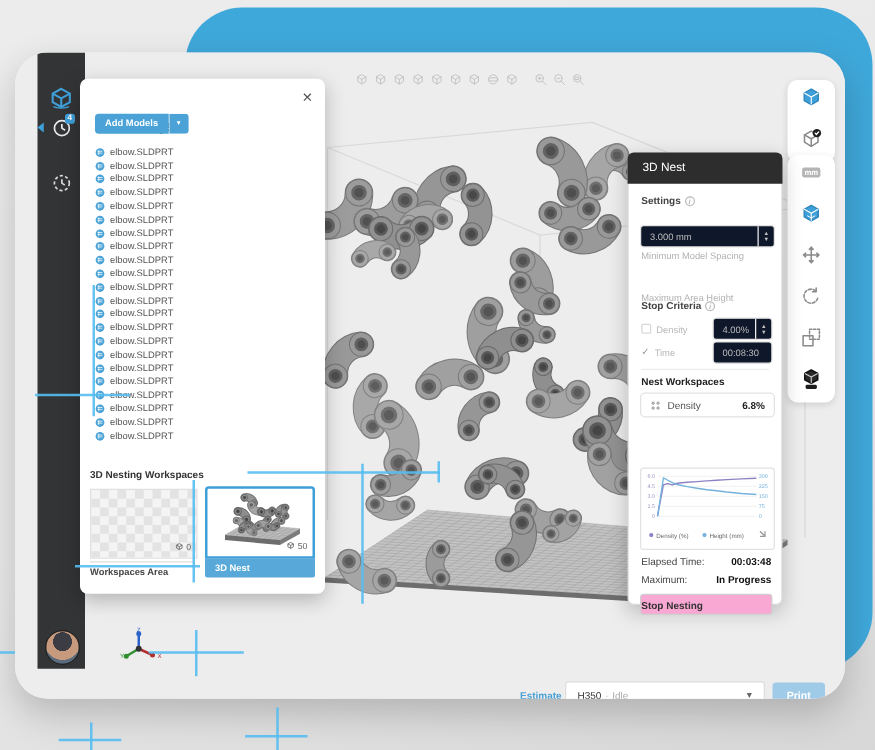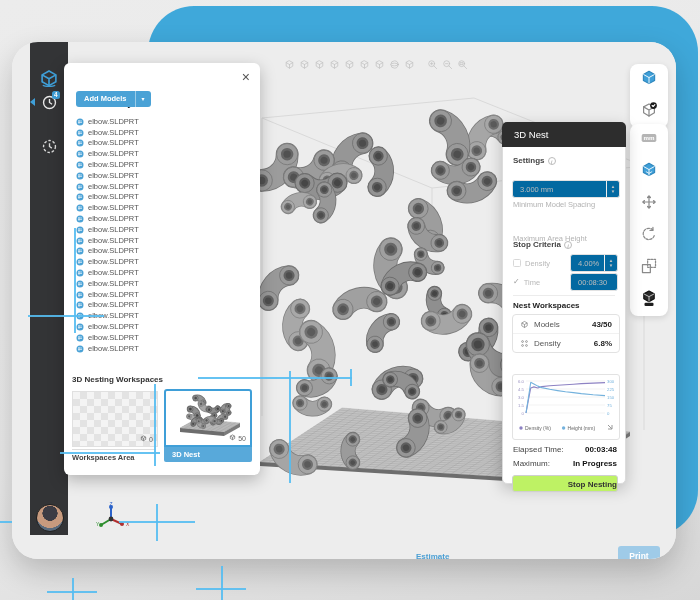--- a/index.html
+++ b/index.html
@@ -58,37 +58,37 @@
   
   .nest-panel{left:490px;top:80px;width:124px;height:362px;background:#fff;border:1px solid #dcdcdc;
               border-radius:5px;box-shadow:0 5px 16px rgba(0,0,0,.22);box-sizing:border-box;}
   .np-header{position:absolute;left:-1px;top:-1px;width:124px;height:25px;background:#2d2d2d;
              border-radius:5px 5px 0 0;color:#fff;font-size:9.5px;line-height:25px;padding-left:12px;box-sizing:border-box;}
   .sec-label{font-size:8px;font-weight:bold;color:#444;display:flex;align-items:center;gap:3px;}
   .info-i{display:inline-block;width:8px;height:8px;border-radius:50%;border:1px solid #bbb;color:#bbb;
           font-size:6px;line-height:8px;text-align:center;font-style:italic;box-sizing:border-box;}
   .fld-label{font-size:7.5px;color:#b2b2b2;margin-top:29px;}
   .fld{border:1px solid #e2e2e2;border-radius:3px;height:16px;display:flex;align-items:center;
-       font-size:7.5px;color:#bcbcbc;background:#0369a1;}
+       font-size:7.5px;color:#bcbcbc;background:#0f172a;}
   .fld .val{flex:1;padding-left:7px;}
   .stepper{width:12px;border-left:1px solid #eee;display:flex;flex-direction:column;align-items:center;
            font-size:4.5px;color:#c4c4c4;line-height:5px;justify-content:center;height:100%;}
   .chk{width:8px;height:8px;border:1px solid #d8d8d8;border-radius:1.5px;display:inline-block;box-sizing:border-box;}
   .chk-on{font-size:8px;color:#9a9a9a;line-height:8px;}
   .crit-row{position:absolute;display:flex;align-items:center;font-size:7.5px;color:#b8b8b8;gap:4px;}
   .np-divider{position:absolute;left:10px;width:102px;border-top:1px solid #ececec;}
   .info-box{position:absolute;left:9px;width:106px;border:1px solid #e2e2e2;border-radius:4px;}
   .info-row{height:18px;display:flex;align-items:center;padding:0 7px;font-size:8px;color:#555;gap:5px;}
   .info-row + .info-row{border-top:1px solid #f1f1f1;}
   .info-row .v{margin-left:auto;font-weight:bold;color:#1d1d1d;}
   .chart-box{position:absolute;left:9px;width:106px;height:64px;border:1px solid #e2e2e2;border-radius:3px;background:#fff;}
   .kv-row{position:absolute;left:10px;width:104px;display:flex;font-size:8px;color:#444;}
   .kv-row .v{margin-left:auto;font-weight:bold;color:#111;}
   .stop-btn{position:absolute;left:9px;width:106px;height:17px;border:1px solid #cfcfcf;border-radius:3px;
-            background:#bef264;font-size:8px;font-weight:bold;color:#333;text-align:right;line-height:17px;box-sizing:border-box;}
+            background:#f9a8d4;font-size:8px;font-weight:bold;color:#333;text-align:left;line-height:17px;box-sizing:border-box;}
   
   .estimate{left:404px;top:510px;font-size:8px;font-weight:bold;color:#4a9fd4;}
   .printer-dd{left:440px;top:503px;width:160px;height:23px;background:#fff;border:1px solid #ddd;border-radius:3px;
               display:flex;align-items:center;font-size:8px;box-sizing:border-box;}
   .printer-dd .nm{color:#333;margin-left:9px;}
   .printer-dd .st{color:#ababab;margin-left:3px;}
   .printer-dd .car{margin-left:auto;margin-right:8px;color:#666;font-size:7px;}
   .print-btn{left:606px;top:504px;width:42px;height:21px;background:#9fcbe8;border-radius:3px;color:#fff;
              font-size:8.5px;font-weight:bold;text-align:center;line-height:21px;}
   
@@ -1143,28 +1143,20 @@
         <span class="val">00:08:30</span>
       </span>
     </div>
     <div class="np-divider" style="top:172px"></div>
     <div class="abs sec-label" style="left:10px;top:178px">
       <span style="color:#222">Nest Workspaces</span>
     </div>
     <div class="info-box" style="top:191px" id="infoBox">
         <div class="info-row">
           <svg width="9" height="9" viewBox="0 0 16 16" fill="none" stroke="#777" stroke-width="1.2">
-            <path d="M8 2.6l4.8 2.6v5.2L8 13.4 3.2 10.4V5.2z"></path>
-            <path d="M3.2 5.2L8 8l4.8-2.8M8 8v5.4"></path>
-          </svg>
-  <span>Models</span>
-          <span class="v">43/50</span>
-        </div>
-        <div class="info-row">
-          <svg width="9" height="9" viewBox="0 0 16 16" fill="none" stroke="#777" stroke-width="1.2">
             <circle cx="4.5" cy="4.5" r="1.6"></circle>
             <circle cx="11.5" cy="4.5" r="1.6"></circle>
             <circle cx="4.5" cy="11.5" r="1.6"></circle>
             <circle cx="11.5" cy="11.5" r="1.6"></circle>
           </svg>
   <span>Density</span>
           <span class="v">6.8%</span>
         </div>
       </div>
     <div class="chart-box" style="top:251px">
@@ -1212,20 +1204,26 @@
     <line x1="17" y1="17" x2="7" y2="23" stroke="#2f8f2f" stroke-width="2"></line>
     <circle cx="7" cy="23" r="2" fill="#2f8f2f"></circle>
     <line x1="17" y1="17" x2="28" y2="22" stroke="#b03030" stroke-width="2"></line>
     <circle cx="28" cy="22" r="2" fill="#b03030"></circle>
     <circle cx="17" cy="17" r="2.4" fill="#333"></circle>
     <text x="17" y="3.5" font-size="5" fill="#2b62c9" text-anchor="middle">Z</text>
     <text x="2" y="24" font-size="5" fill="#2f8f2f">Y</text>
     <text x="32" y="24" font-size="5" fill="#b03030">X</text>
   </svg>
   <div class="abs estimate z2">Estimate</div>
+  <div class="abs printer-dd z2">
+    <span class="nm">H350</span>
+    <span class="st">·</span>
+    <span class="st">Idle</span>
+    <span class="car">▼</span>
+  </div>
   <div class="abs print-btn z2">Print</div>
 </div>
 
 <div class="guide gv" style="left:74px;top:228px;height:105px"></div>
 <div class="guide gh" style="left:28px;top:315px;width:76px"></div>
 <div class="guide gv" style="left:154px;top:384px;height:82px"></div>
 <div class="guide gh" style="left:60px;top:452px;width:100px"></div>
 <div class="guide gh" style="left:198px;top:377px;width:154px"></div>
 <div class="guide gv" style="left:350px;top:369px;height:17px"></div>
 <div class="guide gv" style="left:289px;top:371px;height:112px"></div>

